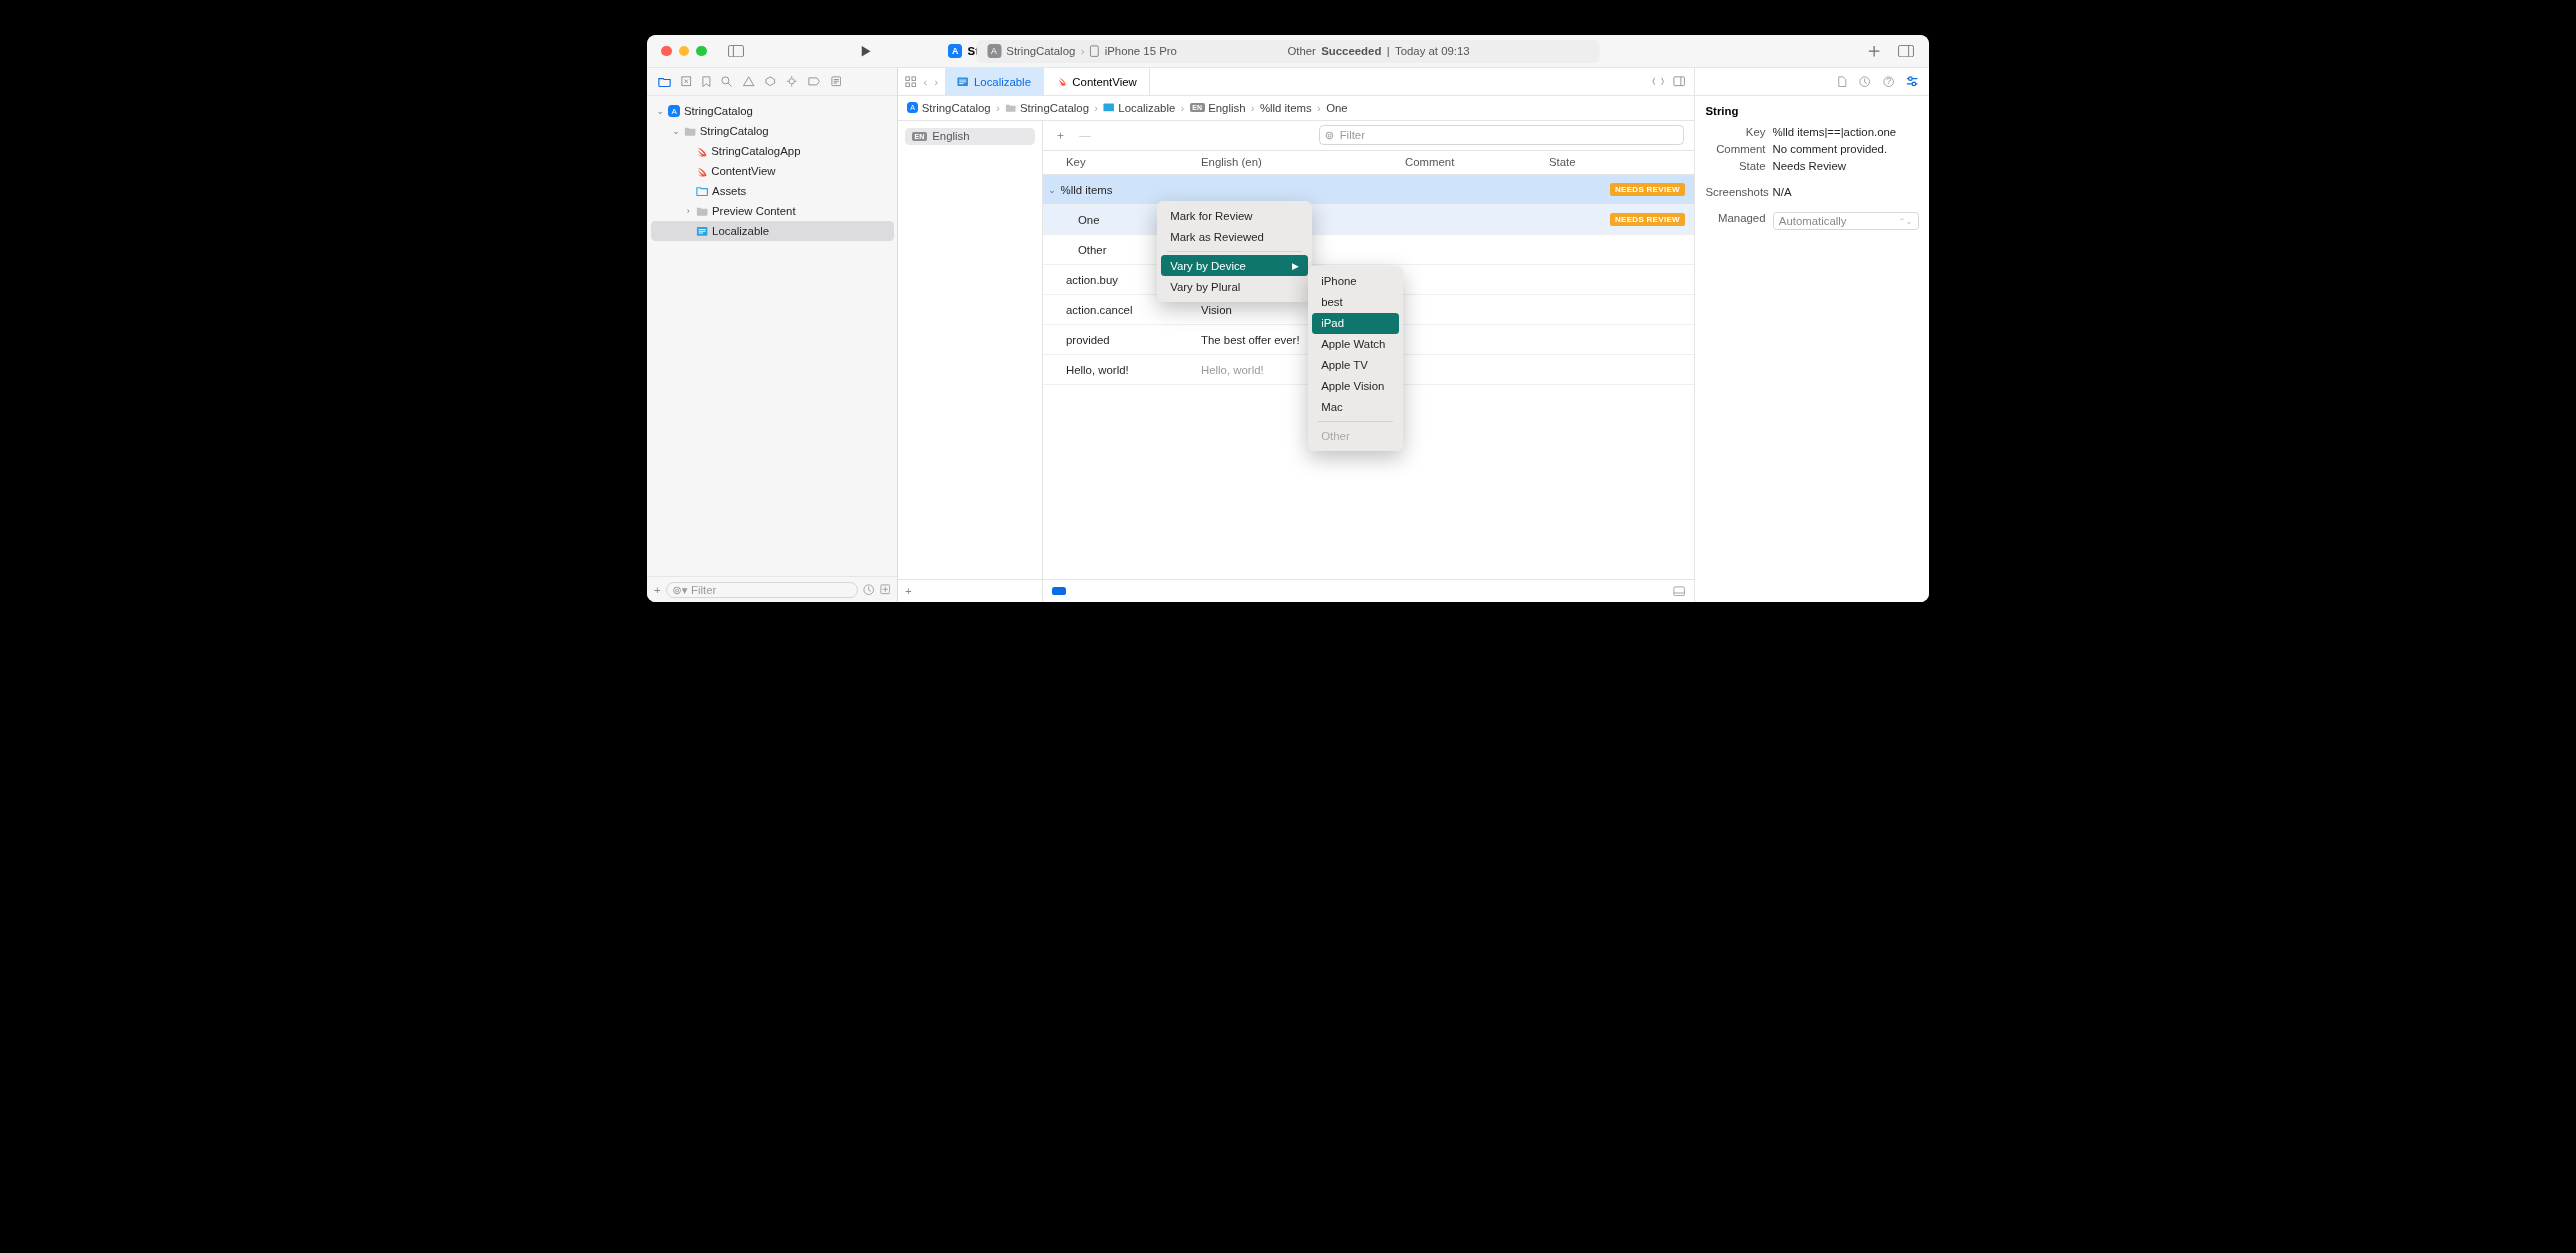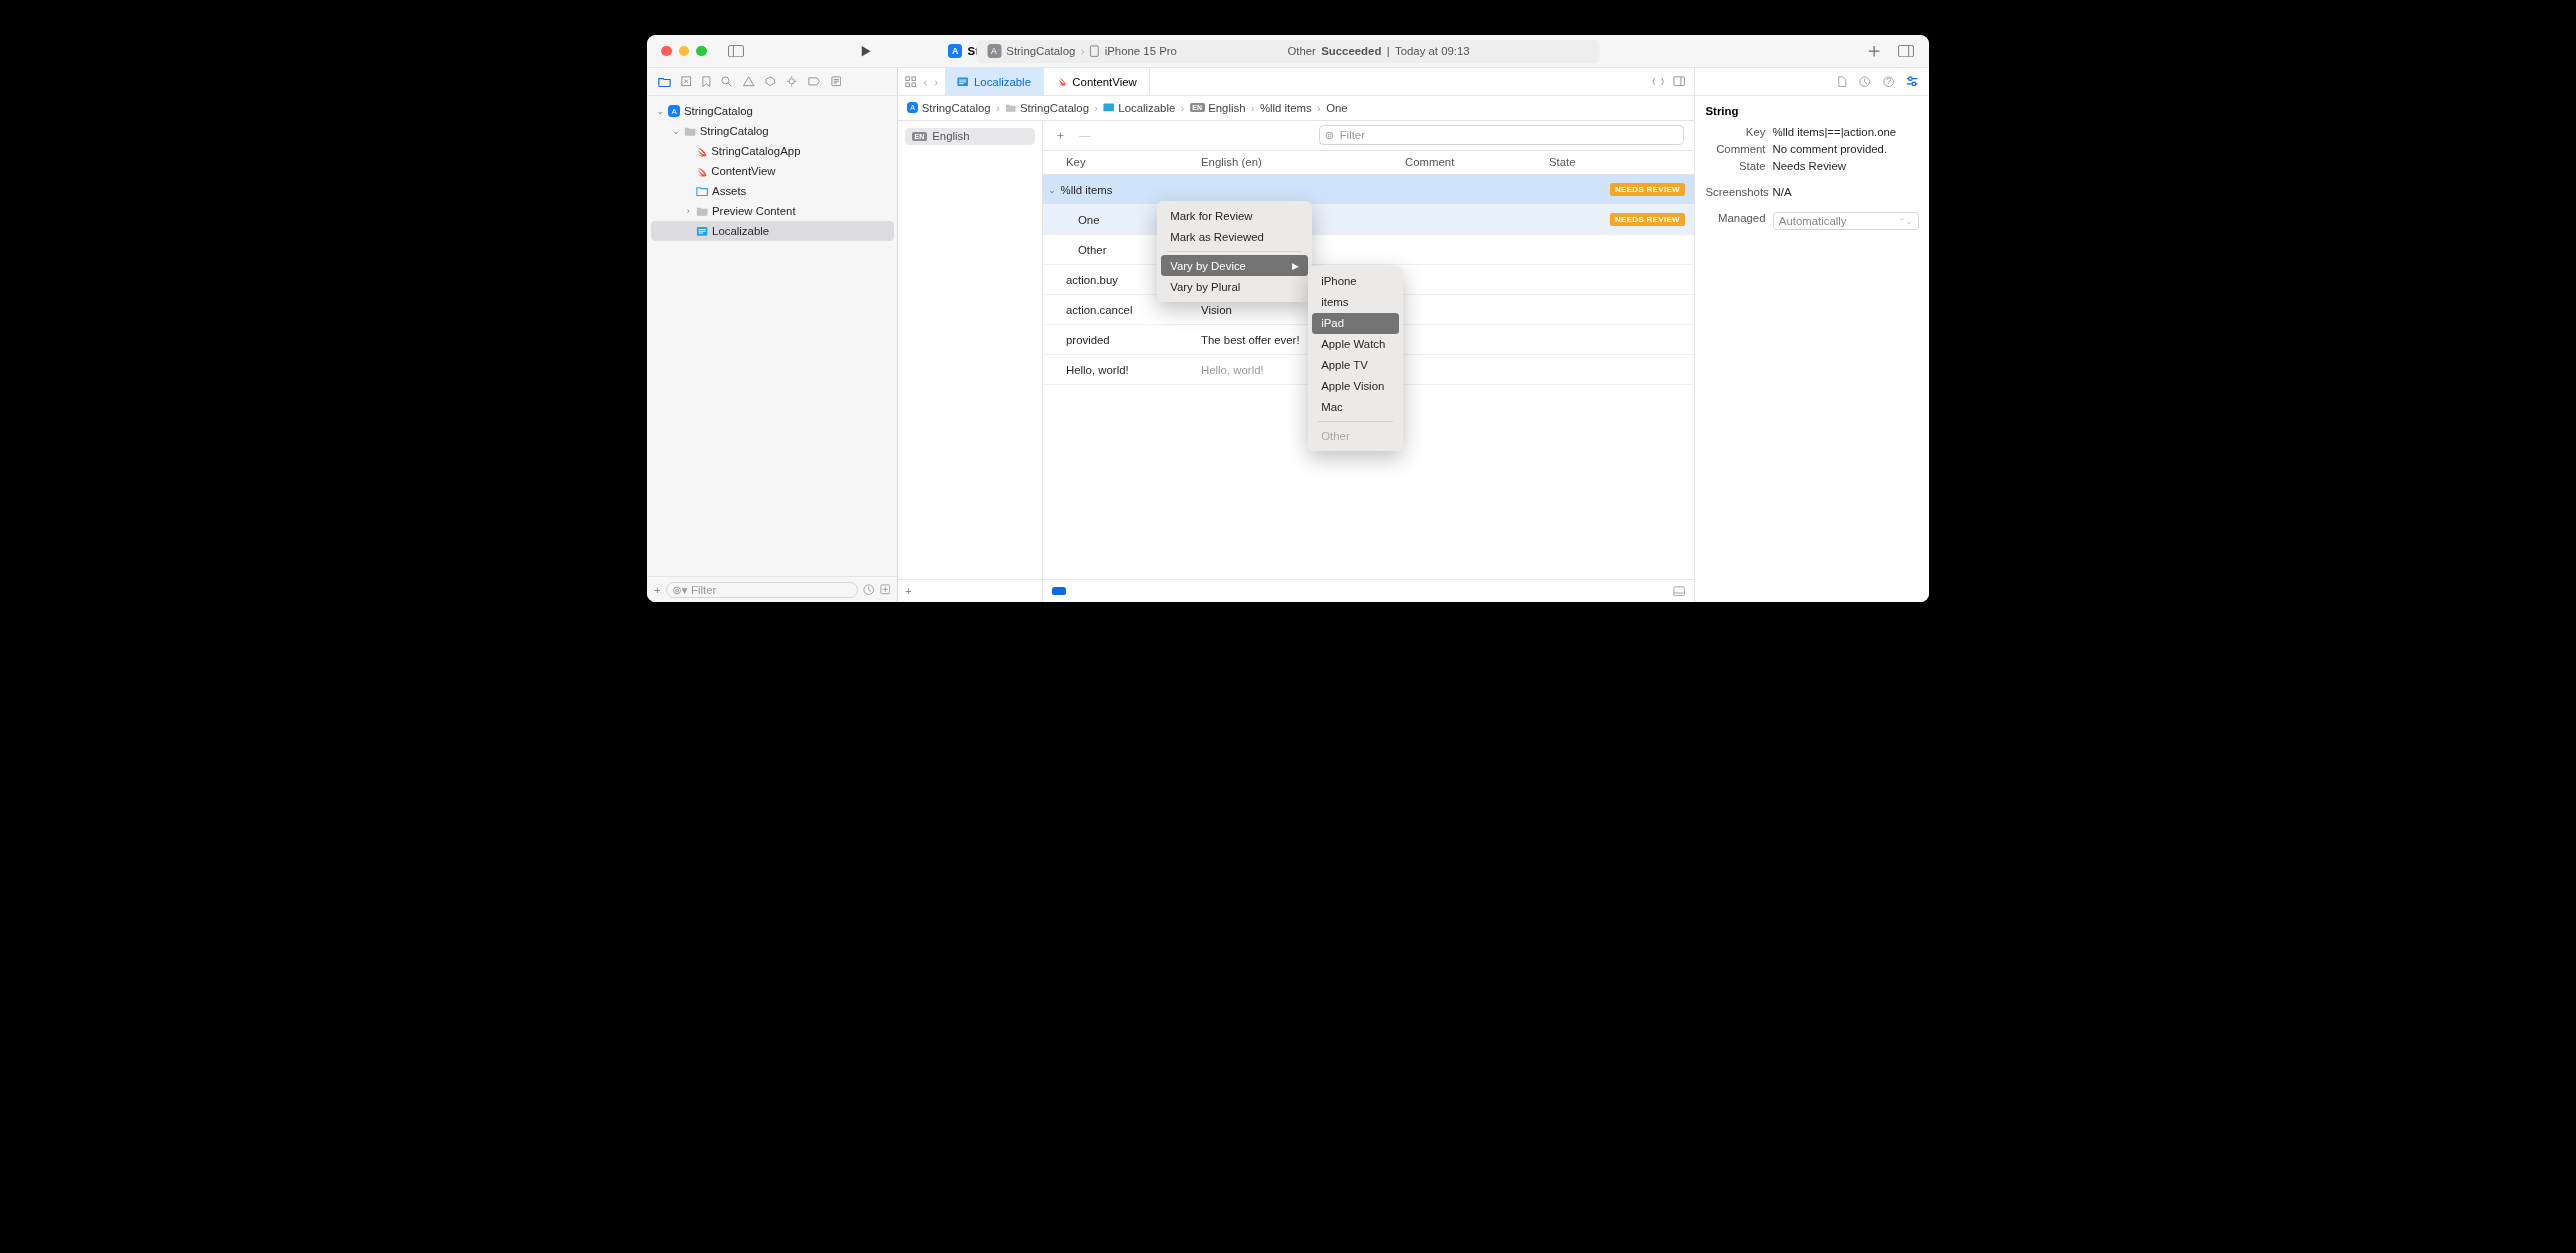--- a/index.html
+++ b/index.html
@@ -78,21 +78,21 @@
 .insp-icons .active { color: #0a6be4; }
 .insp-body { padding: 8.8px 10.5px; }
 .insp-title { font-weight: 600; margin-bottom: 8.8px; }
 .insp-row { display: flex; margin-bottom: 5.3px; font-size: 10.5px; }
 .insp-row .label { width: 67px; text-align: right; color: #555; padding-right: 7px; }
 .insp-row .value { flex: 1; color: #262626; }
 .insp-select { border: 0.9px solid #d6d6d6; border-radius: 3.5px; padding: 0.9px 5.3px; display: flex; align-items: center; justify-content: space-between; color: #888; font-size: 10.5px; height: 17.6px; text-align: center; }
 
 .menu { position: absolute; background: #eceae9; border-radius: 6.1px; box-shadow: 0 7px 21px rgba(0,0,0,.25); padding: 4.4px; z-index: 100; }
 .menu-item { height: 21px; display: flex; align-items: center; padding: 0 8.8px; border-radius: 3.5px; color: #262626; white-space: nowrap; }
-.menu-item.hl { background: #737373; color: #fff; gap: 35px; }
+.menu-item.hl { background: #0f766e; color: #fff; gap: 35px; }
 .menu-item.disabled { color: #a8a8a8; }
 .menu-item .arrow { margin-left: auto; font-size: 8.8px; }
 .menu-sep { height: 0.9px; background: #d4d2d1; margin: 3.5px 5.3px; }
 svg { display: block; }
 </style>
 </head>
 <body>
 
 <div class="window">
 
@@ -477,21 +477,21 @@
               <div class="menu-item">
                   <span>Vary by Plural</span>
                 </div>
             </div>
 
             <div class="menu" style="left:265px; top:91px; width:95px;">
               <div class="menu-item">
                   <span>iPhone</span>
                 </div>
               <div class="menu-item">
-                  <span>items</span>
+                  <span>best</span>
                 </div>
               <div class="menu-item hl">
                   <span>iPad</span>
                 </div>
               <div class="menu-item">
                   <span>Apple Watch</span>
                 </div>
               <div class="menu-item">
                   <span>Apple TV</span>
                 </div>

